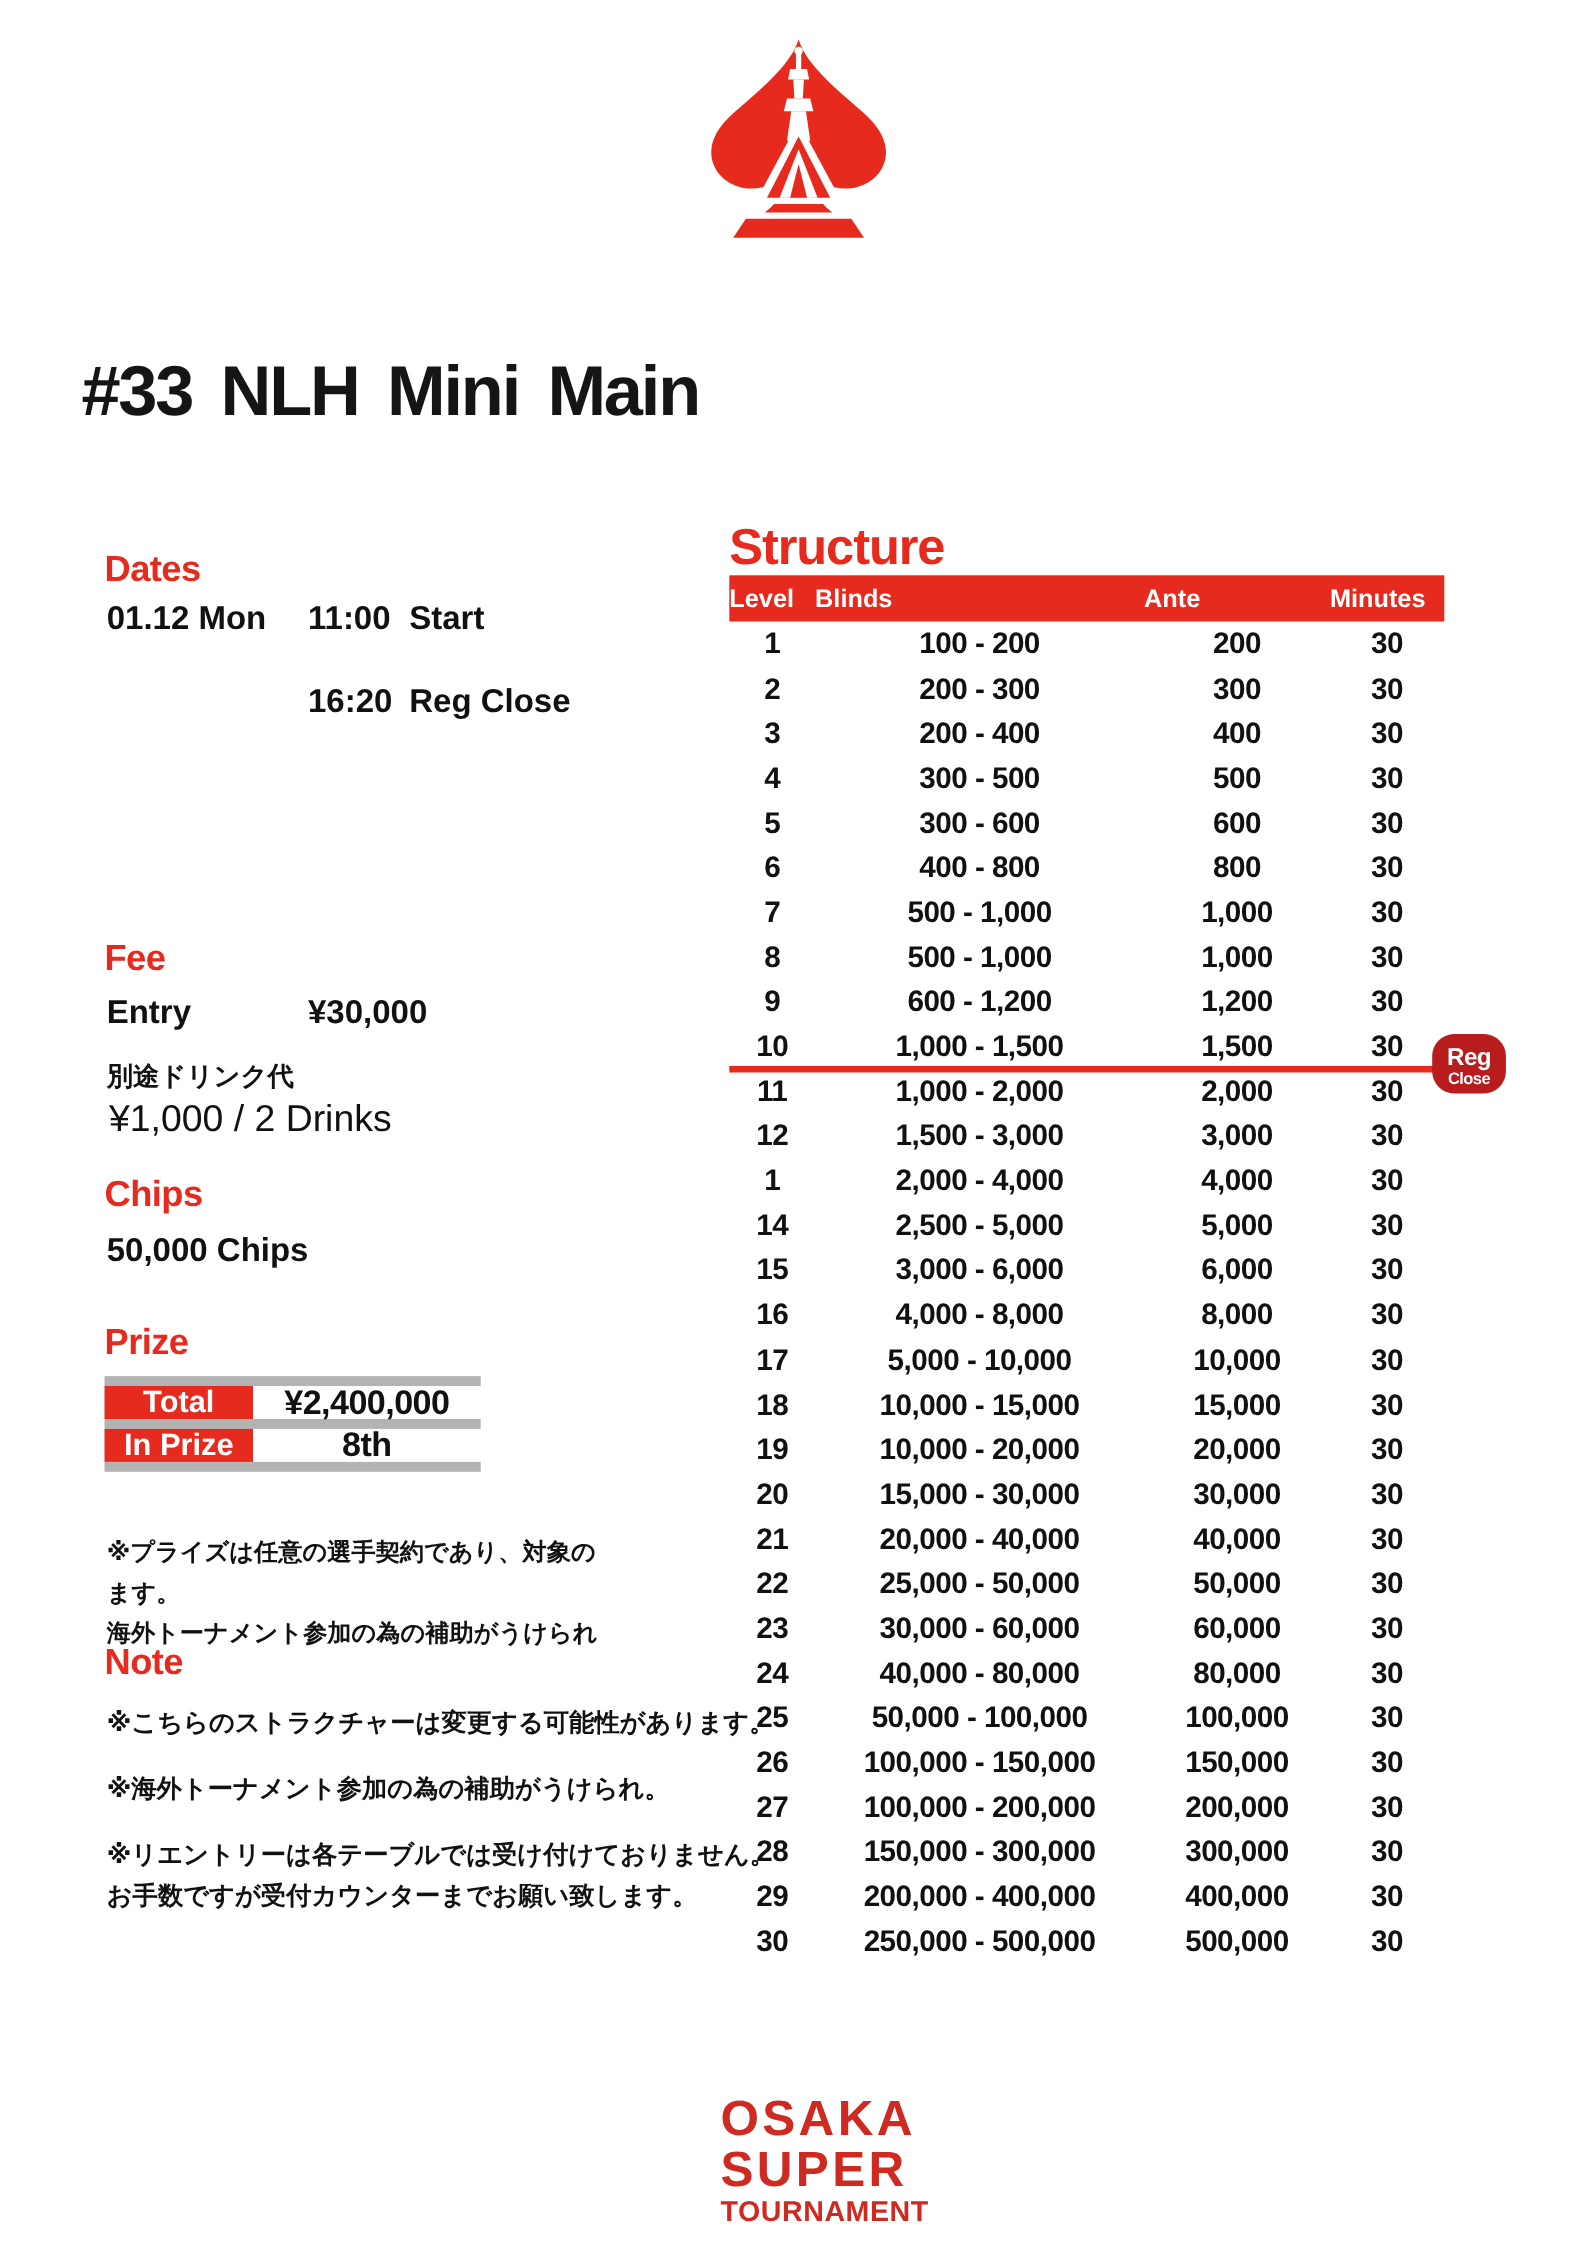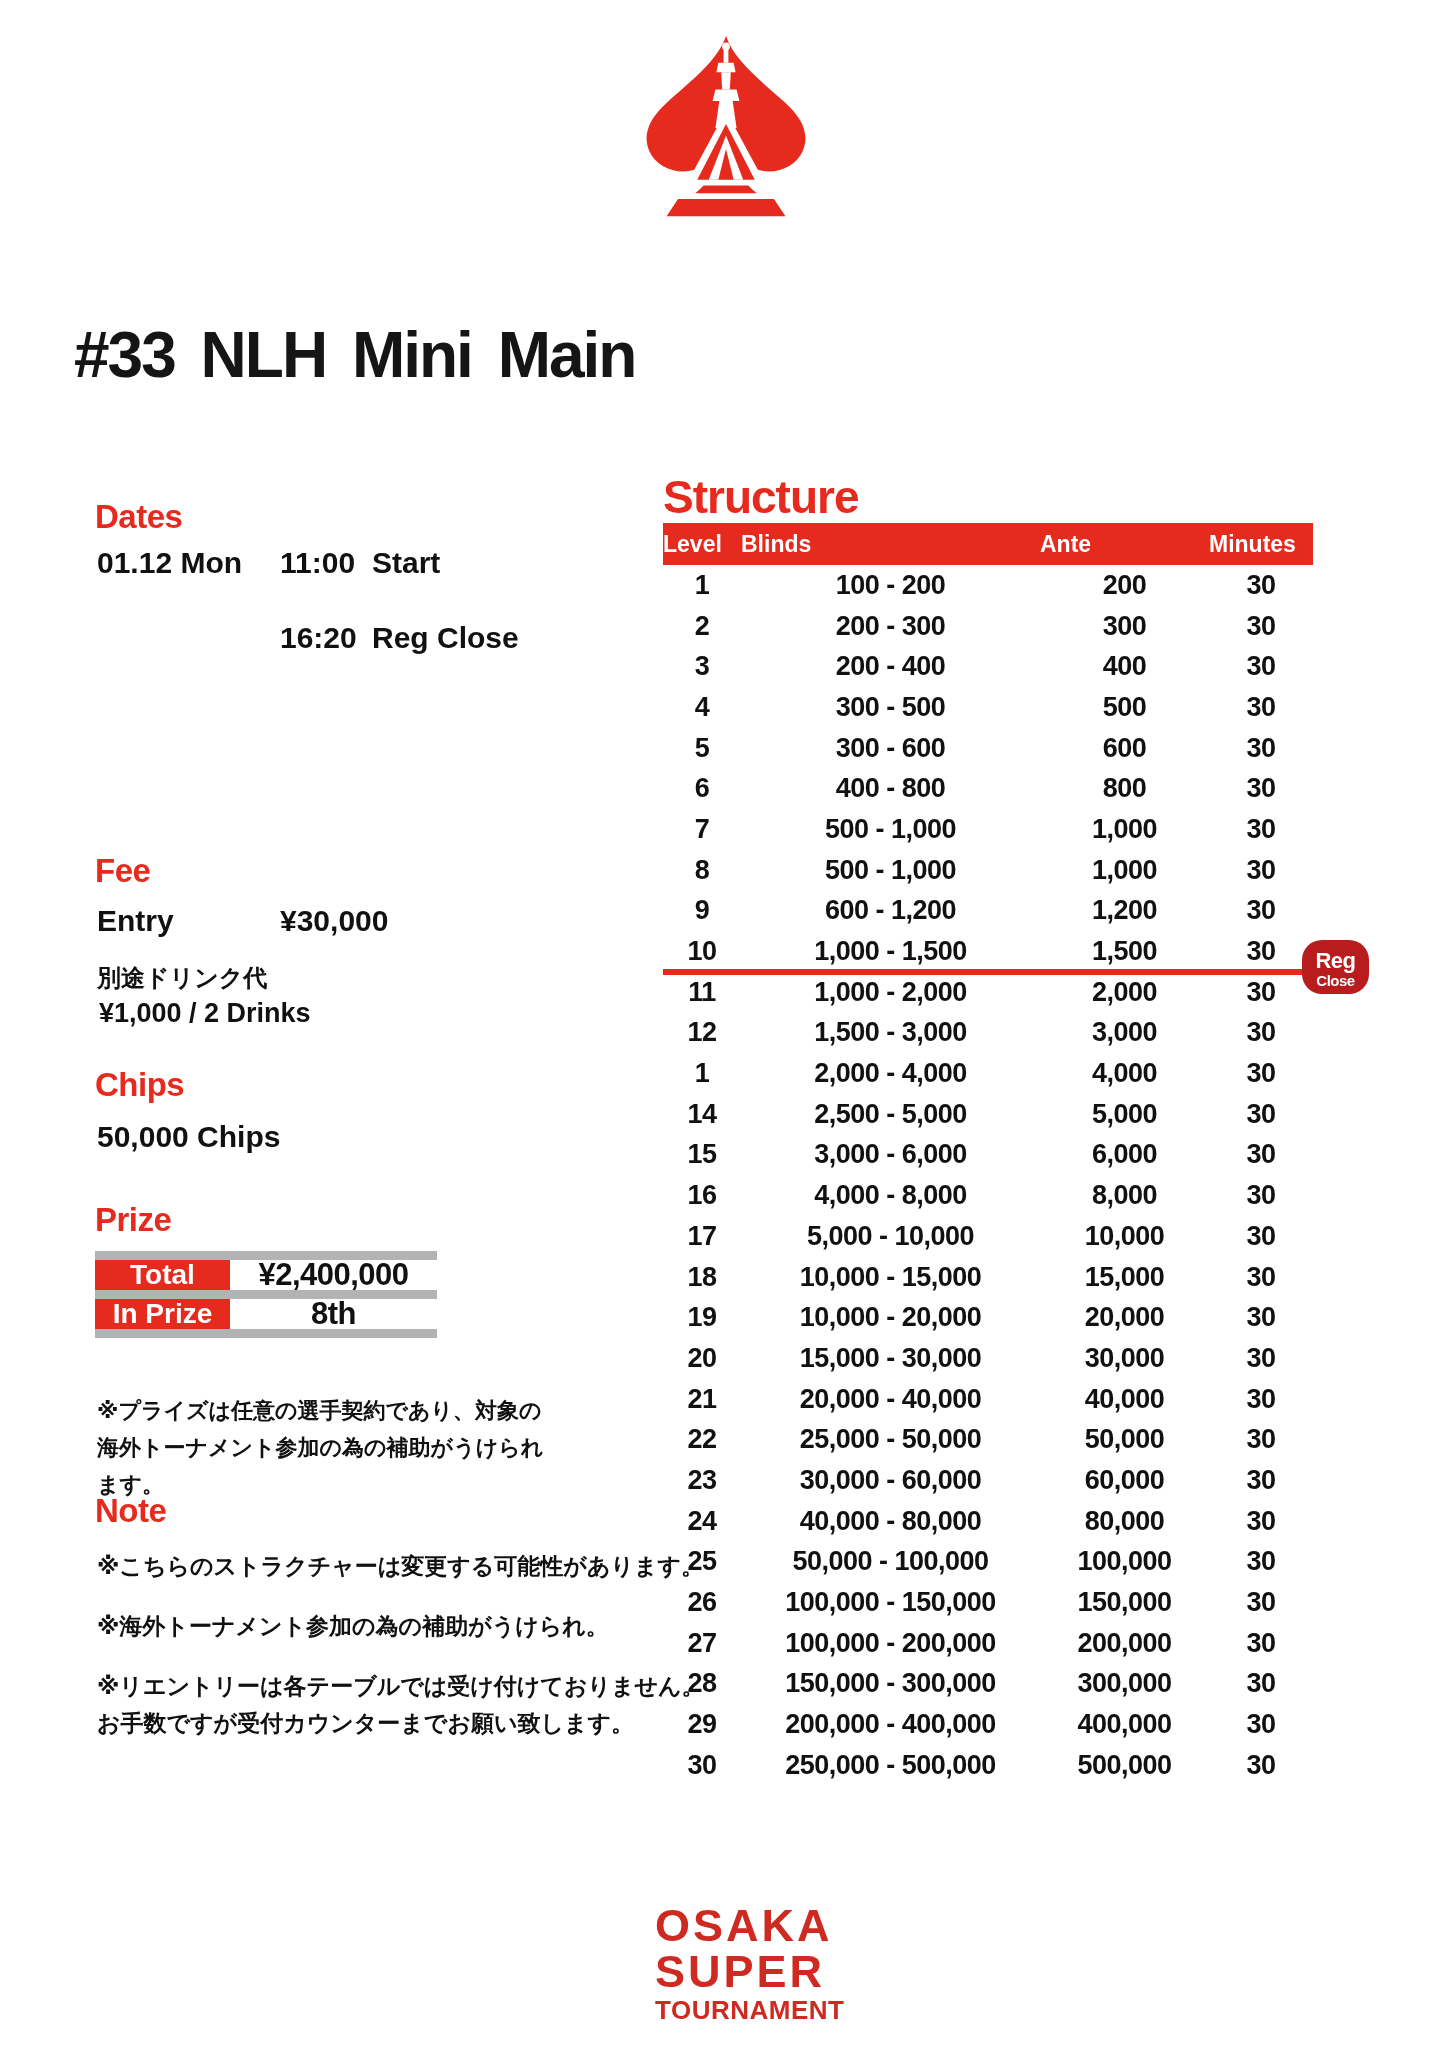--- a/index.html
+++ b/index.html
@@ -28,21 +28,21 @@
 
   
   .date-row { position:absolute; left:97px; display:flex; font-size:30px; font-weight:700; white-space:nowrap; }
   .date-cell { width:183px; }
   .time-cell { width:92px; }
 
   
   .fee-row { position:absolute; left:97px; display:flex; font-size:30px; font-weight:700; }
   .fee-label { width:183px; }
   .drink-note1 { position:absolute; left:97px; top:962px; font-size:24px; font-weight:700; }
-  .drink-note2 { position:absolute; left:99px; top:998px; font-size:27px; font-weight:700; }
+  .drink-note2 { position:absolute; left:99px; top:998px; font-size:34px; font-weight:400; }
 
   .chips-value { position:absolute; left:97px; top:1120px; font-size:30px; font-weight:700; }
 
   
   .prize-table { position:absolute; left:95px; top:1251px; width:342px; }
   .pbar { height:9px; background:#b3b3b3; }
   .prow { display:flex; height:30px; }
   .plabel {
     width:135px; background:#e62b1e; color:#fff; font-size:28px; font-weight:700;
     display:flex; align-items:center; justify-content:center;
@@ -164,22 +164,22 @@
     </div>
     <div class="pbar"></div>
     <div class="prow">
       <div class="plabel">In Prize</div>
       <div class="pvalue">8th</div>
     </div>
     <div class="pbar"></div>
   </div>
   <div class="prize-note">
     <div>※プライズは任意の選手契約であり、対象の</div>
+    <div>ます。</div>
     <div>海外トーナメント参加の為の補助がうけられ</div>
-    <div>ます。</div>
   </div>
 
   <div class="sec-head" style="top:1492px">Note</div>
   <div class="note-item" style="top:1548px">※こちらのストラクチャーは変更する可能性があります。</div>
   <div class="note-item" style="top:1608px">※海外トーナメント参加の為の補助がうけられ。</div>
   <div class="note-item" style="top:1668px">
     <div>※リエントリーは各テーブルでは受け付けておりません。</div>
     <div>お手数ですが受付カウンターまでお願い致します。</div>
   </div>
 

